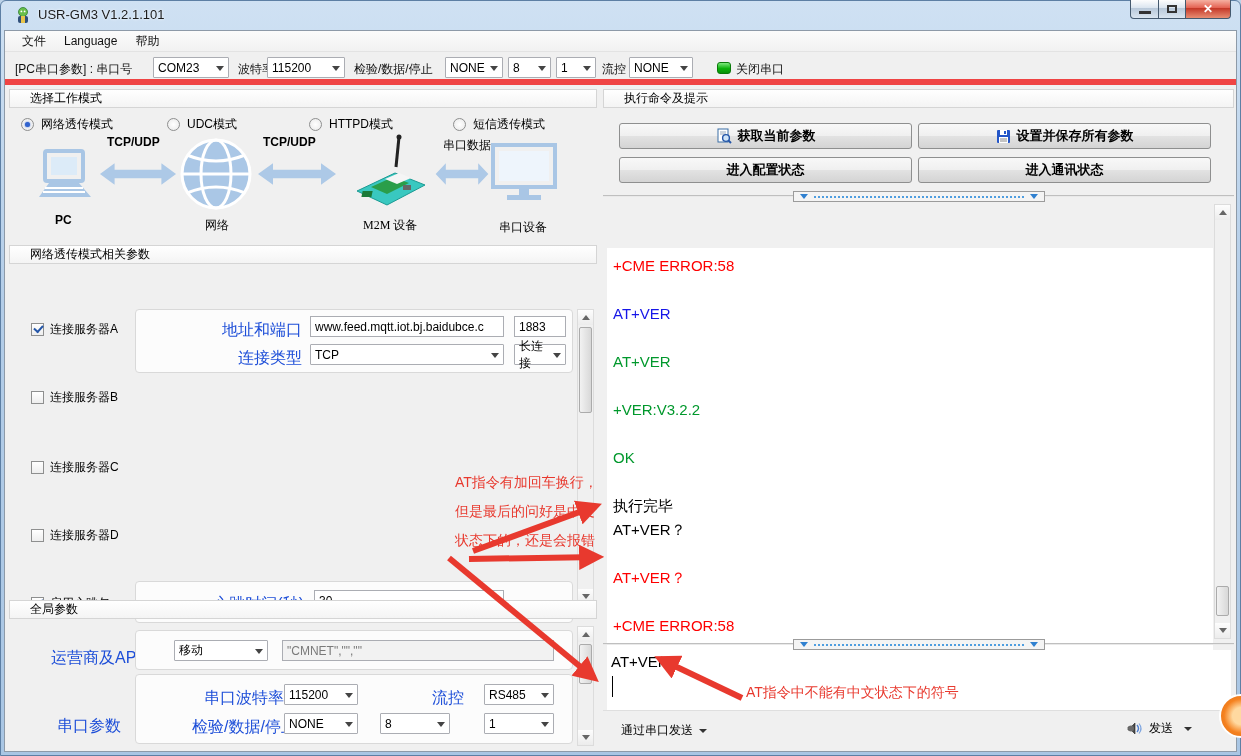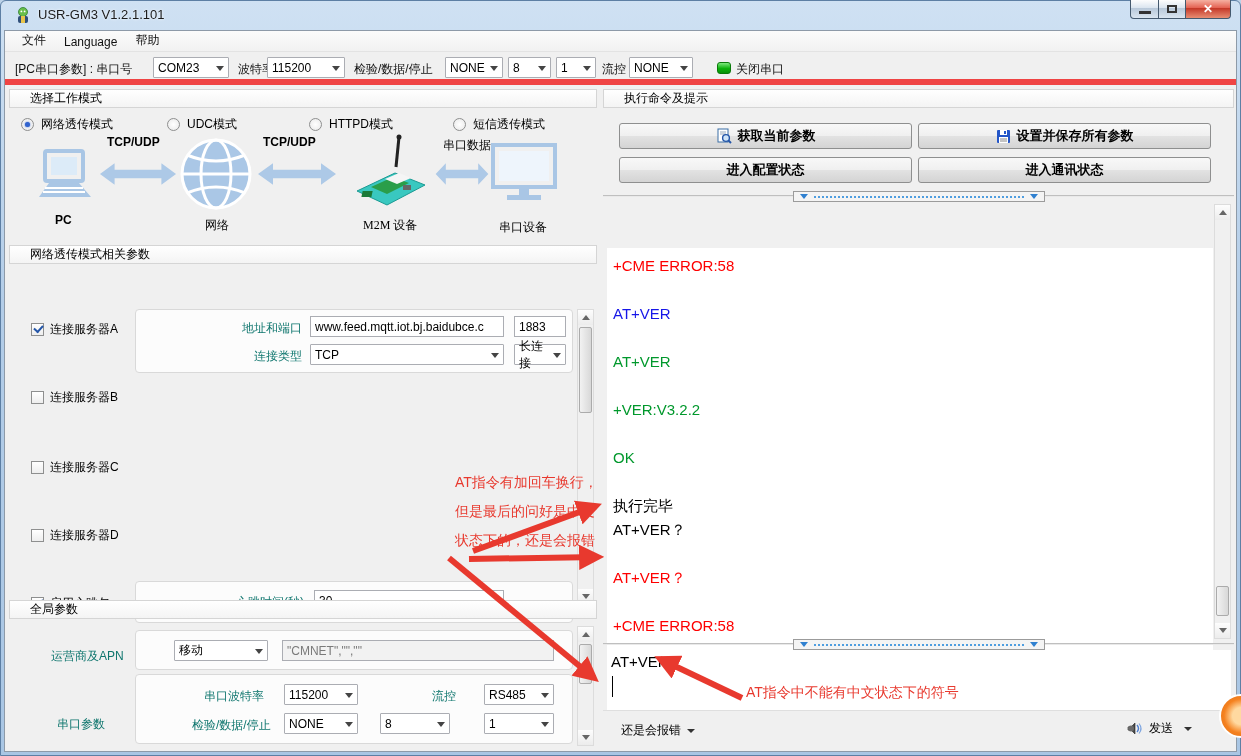--- a/index.html
+++ b/index.html
@@ -12,41 +12,41 @@
   .app-icon{position:absolute;left:14px;top:6px;width:18px;height:18px;}
   .winbtns{position:absolute;right:10px;top:0;display:flex;}
   .winbtn{height:19px;border:1px solid #44596e;border-top:none;display:flex;align-items:center;justify-content:center;background:linear-gradient(#fdfdfd,#d9e4ef 45%,#b8c8d9 46%,#dae5f0);color:#333;font-size:10px;}
   .winbtn.min{width:29px;border-radius:0 0 0 4px;}
   .winbtn.max{width:27px;border-left:none;}
   .winbtn.close{width:45px;border-left:none;border-radius:0 0 4px 0;background:linear-gradient(#f5b0a1,#e35f4f 45%,#c43828 46%,#e88d72);color:#fff;font-weight:bold;font-size:12px;}
   .glyph-min{width:12px;height:3px;background:#333;margin-top:6px;}
   .glyph-max{width:10px;height:8px;border:2px solid #333;}
   
   .client{position:absolute;left:4px;top:30px;right:4px;bottom:4px;background:#f0f0f0;border:1px solid #8d9aa8;}
-  .menubar{position:absolute;left:0;top:0;right:0;height:21px;background:linear-gradient(#fbfbfb,#f1f1f1);border-bottom:1px solid #e3e3e3;display:flex;align-items:flex-end;padding-left:8px;gap:0;}
+  .menubar{position:absolute;left:0;top:0;right:0;height:21px;background:linear-gradient(#fbfbfb,#f1f1f1);border-bottom:1px solid #e3e3e3;display:flex;align-items:center;padding-left:8px;gap:0;}
   .menu-item{padding:2px 9px;font-size:12px;color:#111;}
   .toolbar{position:absolute;left:0;top:21px;right:0;height:33px;background:#f0f0f0;border-bottom:6px solid #ef4444;}
   .tb{position:absolute;top:8px;font-size:12px;color:#111;line-height:18px;}
   .combo{position:absolute;height:21px;background:#fff;border:1px solid #abadb3;font-size:12px;color:#000;display:flex;align-items:center;padding:0 18px 0 4px;border-radius:1px;}
   .combo .arr{position:absolute;right:4px;top:8px;width:0;height:0;border-left:4px solid transparent;border-right:4px solid transparent;border-top:5px solid #444;}
   .txt{position:absolute;height:21px;background:#fff;border:1px solid #abadb3;font-size:12px;color:#000;display:flex;align-items:center;padding:0 4px;overflow:hidden;white-space:nowrap;}
   .green-dot{position:absolute;left:712px;top:10px;width:14px;height:12px;border-radius:3px;background:linear-gradient(#7de87d,#0cb20c 55%,#079107);border:1px solid #0a7a0a;}
   
   .sec-head{position:absolute;height:19px;left:0;right:0;background:linear-gradient(#ffffff,#f4f4f4);border:1px solid #d5d5d5;font-size:12px;color:#000;display:flex;align-items:center;padding-left:20px;}
   .panel{position:absolute;}
   
   .cb{position:absolute;display:flex;align-items:center;gap:6px;font-size:12px;color:#000;}
   .cb .box{width:13px;height:13px;background:linear-gradient(#fff,#eee);border:1px solid #8e8f8f;position:relative;}
   .cb.on .box:after{content:"";position:absolute;left:2px;top:1px;width:7px;height:4px;border-left:2px solid #2456a8;border-bottom:2px solid #2456a8;transform:rotate(-48deg);}
   .radio{display:flex;align-items:center;gap:7px;font-size:12px;color:#000;position:absolute;}
   .radio .dot{width:13px;height:13px;border-radius:50%;border:1px solid #8e8f8f;background:radial-gradient(#fff,#e8e8e8);position:relative;}
   .radio.on .dot:after{content:"";position:absolute;left:3px;top:3px;width:5px;height:5px;border-radius:50%;background:#3163ce;box-shadow:0 0 2px #3163ce;}
   
   .subbox{position:absolute;background:#fcfcfc;border:1px solid #d9d9d9;border-radius:4px;}
-  .lbl{position:absolute;font-size:12px;color:#0f766e;white-space:nowrap;}
+  .lbl{position:absolute;font-size:16px;color:#1d4ed8;white-space:nowrap;}
   
   .vsb{position:absolute;width:17px;background:#f0f0f0;border:1px solid #dcdcdc;}
   .vsb .up,.vsb .dn{position:absolute;left:0;width:15px;height:15px;background:linear-gradient(#fdfdfd,#ececec);display:flex;align-items:center;justify-content:center;}
   .vsb .up{top:0;}
   .vsb .dn{bottom:0;}
   .tri-up{width:0;height:0;border-left:4px solid transparent;border-right:4px solid transparent;border-bottom:5px solid #666;}
   .tri-dn{width:0;height:0;border-left:4px solid transparent;border-right:4px solid transparent;border-top:5px solid #666;}
   .vsb .thumb{position:absolute;left:1px;width:13px;background:linear-gradient(90deg,#f2f2f2,#d8d8d8);border:1px solid #ababab;border-radius:2px;}
   
   .big-btn{position:absolute;height:26px;background:linear-gradient(#f8f8f8,#f0f0f0 48%,#e2e2e2 52%,#d4d4d4);border:1px solid #8e8f8f;border-radius:3px;font-size:13px;font-weight:bold;color:#000;display:flex;align-items:center;justify-content:center;gap:6px;}
@@ -417,21 +417,21 @@
           <div class="tri-blue"></div>
         </div>
       </div>
 
       <div class="inputarea" style="left:4px;top:561px;width:624px;height:60px;">
         <div class="log-line lc-black" style="padding-left:4px;">AT+VER？</div>
         <div class="cursor" style="left:5px;top:26px;"></div>
       </div>
 
       <div class="bottombar" style="left:0px;top:621px;width:631px;height:38px;">
-        <span style="position:absolute;left:18px;top:11px;"><span>还是会报错</span><span class="dd-arrow"></span></span>
+        <span style="position:absolute;left:18px;top:11px;"><span>通过串口发送</span><span class="dd-arrow"></span></span>
         <span style="position:absolute;right:42px;top:9px;display:flex;align-items:center;gap:5px;">
           <svg width="18" height="16" viewBox="0 0 18 16">
             <path d="M2 6 H5 L9 2 V13 L5 9 H2 Z" fill="#4a4a4a" stroke="#222" stroke-width="0.6"></path>
             <circle cx="5" cy="7.5" r="3" fill="#6a6a6a"></circle>
             <path d="M11 4 Q14 7.5 11 11" stroke="#4f7fd0" stroke-width="1.4" fill="none"></path>
             <path d="M13 2.5 Q17 7.5 13 12.5" stroke="#7fa6e0" stroke-width="1.2" fill="none"></path>
           </svg>
           <span>发送</span>
           <span class="dd-arrow"></span>
         </span>

